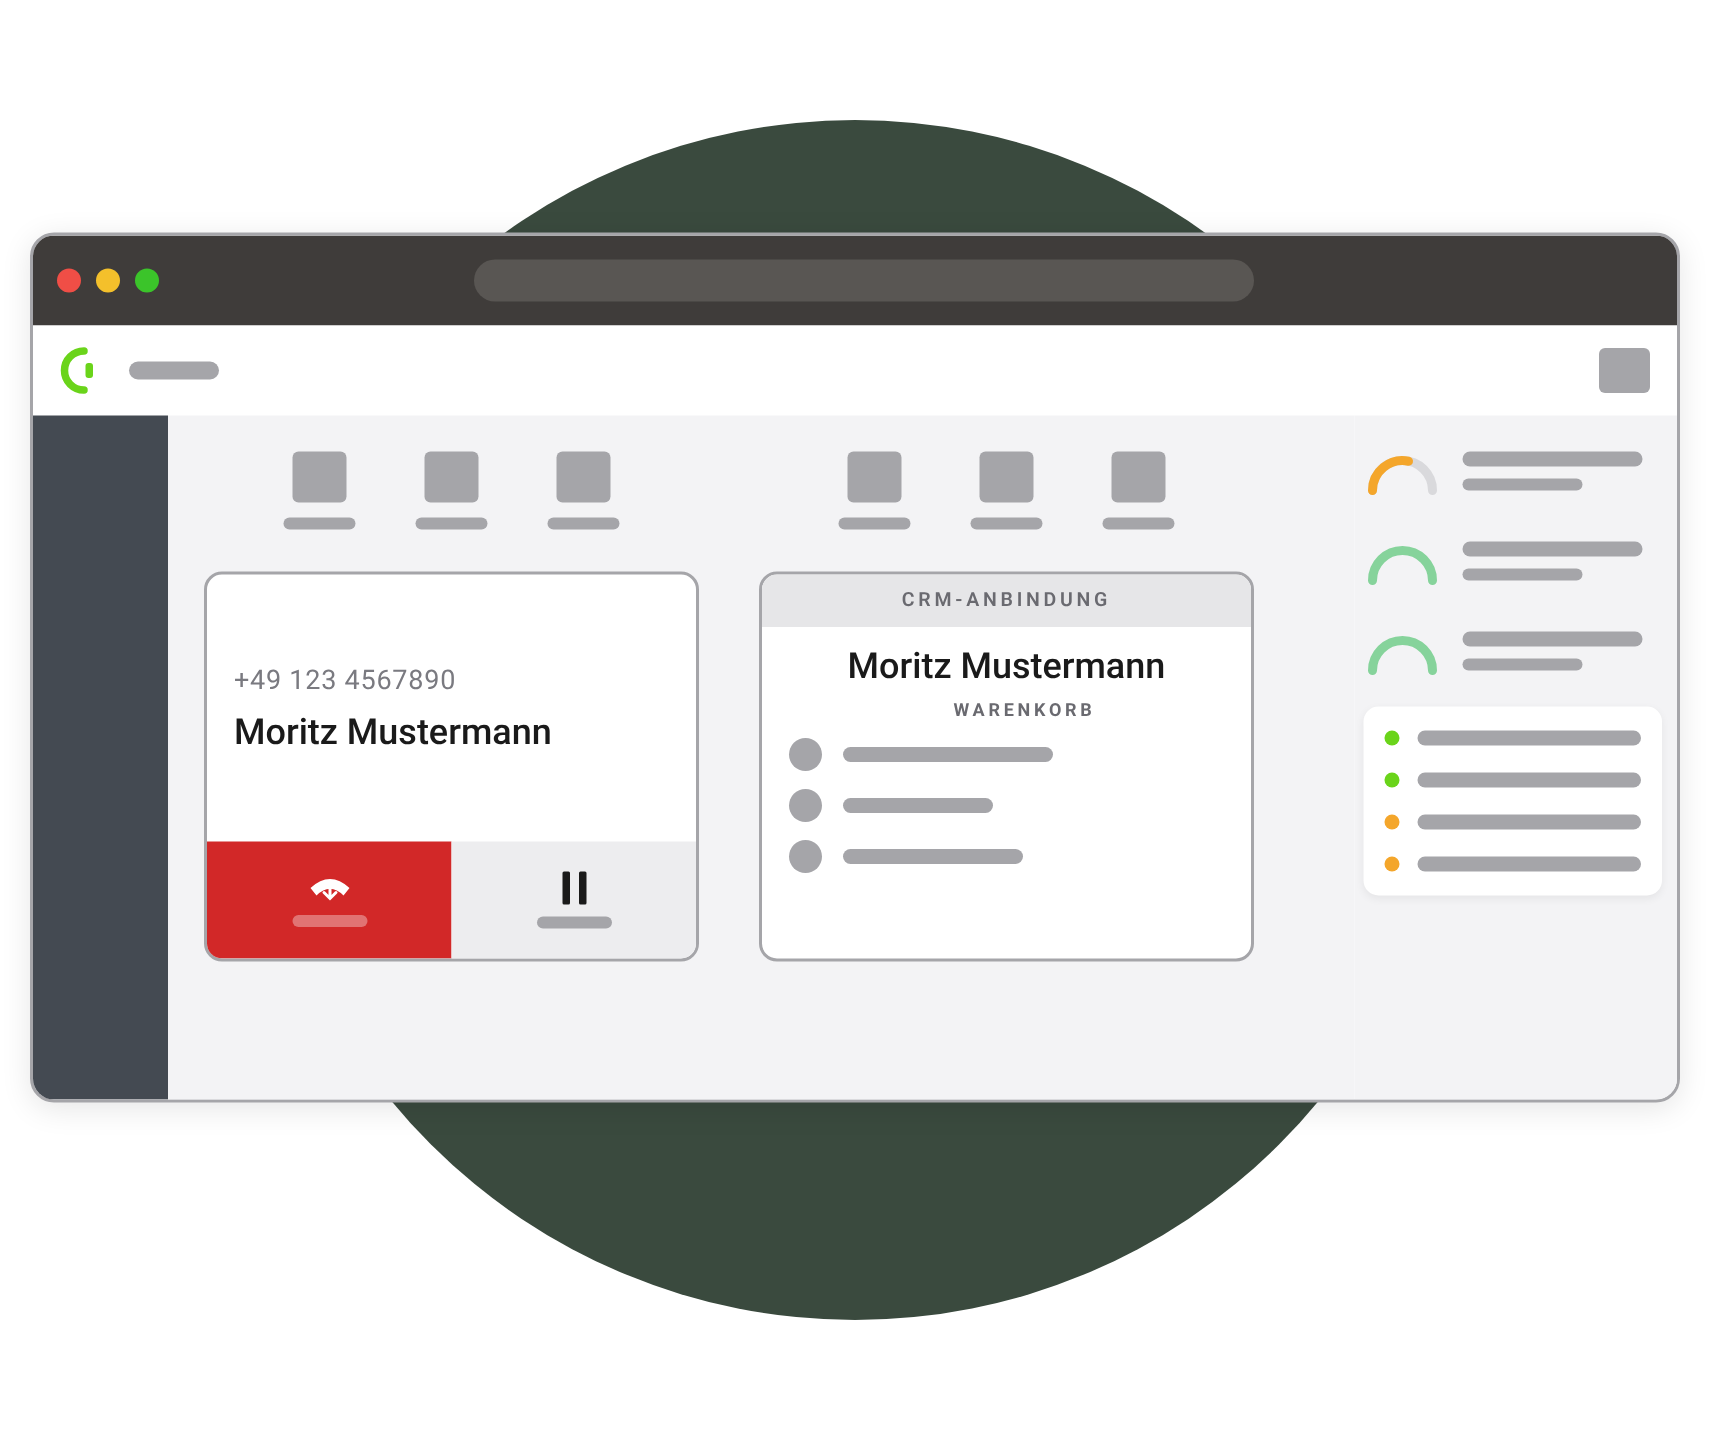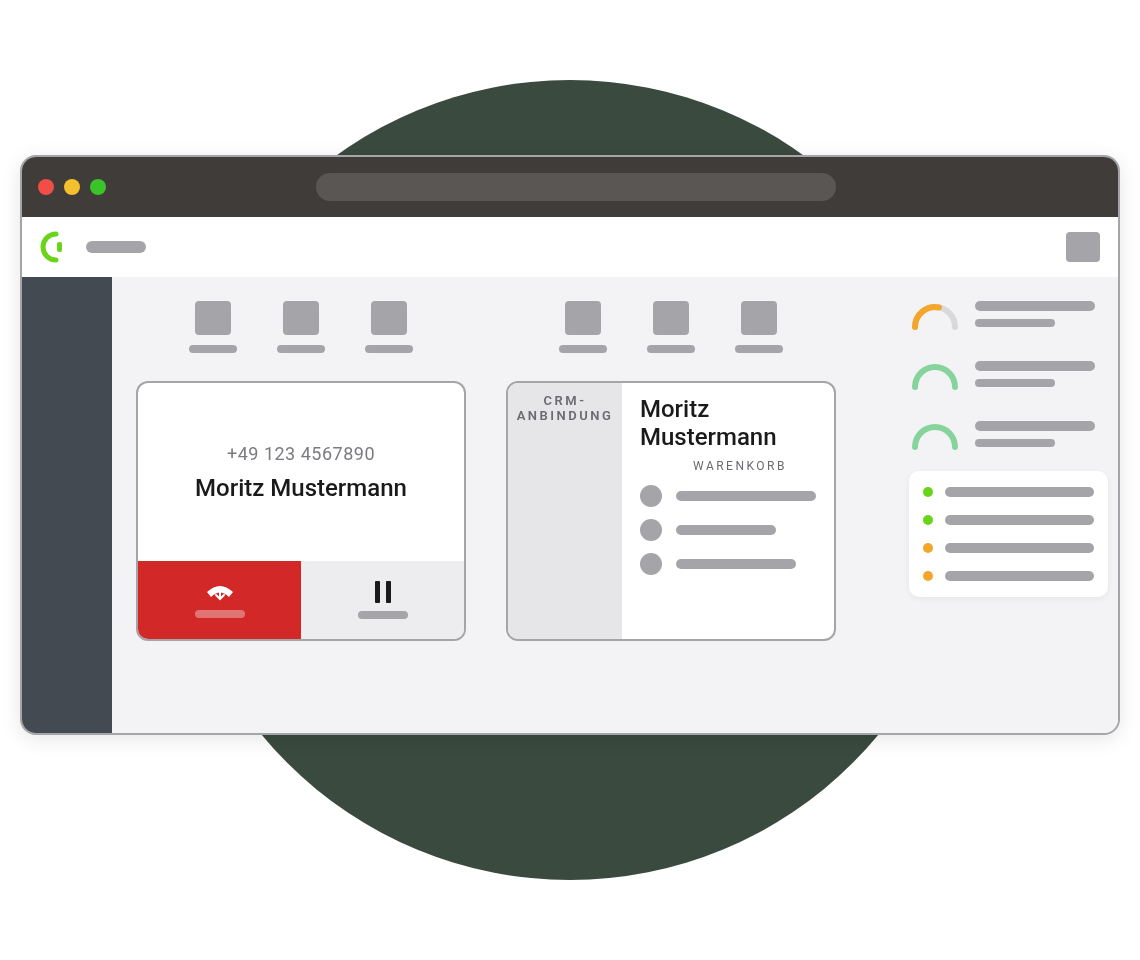--- a/index.html
+++ b/index.html
@@ -97,38 +97,38 @@
   .tab-item { display: flex; flex-direction: column; align-items: center; gap: 10px; }
   .tab-icon { width: 36px; height: 34px; border-radius: 4px; background: #a5a5a9; }
   .tab-line { width: 48px; height: 8px; border-radius: 4px; background: #a5a5a9; }
   .card {
     background: #fff;
     border: 2px solid #a5a5a9;
     border-radius: 12px;
     overflow: hidden;
   }
   .call-card { height: 260px; display:flex; flex-direction:column; }
-  .call-body { flex:1; display:flex; flex-direction:column; align-items:center; justify-content:center; gap:10px; padding: 18px; }
+  .call-body { flex:1; display:flex; flex-direction:column; align-items:flex-start; justify-content:center; gap:10px; padding: 18px; }
   .phone { color:#7a7a80; font-size:18px; letter-spacing:0.5px; }
   .name { color:#1a1a1a; font-size:24px; font-weight:500; }
   .call-actions { display:flex; height:78px; }
   .action-btn { flex:1; display:flex; flex-direction:column; align-items:center; justify-content:center; gap:8px; cursor:pointer; }
   .action-btn.hangup { background:#d22828; }
   .action-btn.pause { background:#ededef; }
   .btn-subline { width:50px; height:8px; border-radius:4px; }
   .hangup .btn-subline { background: rgba(255,255,255,0.35); }
   .pause .btn-subline { background:#a5a5a9; }
   .pause-icon { display:flex; gap:6px; }
   .pause-icon span { width:5px; height:22px; background:#1a1a1a; border-radius:1px; }
-  .crm-card { height:260px; display:flex; }
+  .crm-card { height:260px; display:flex; flex-direction:column; }
   .crm-header {
     background:#e6e6e8; text-align:center; padding:10px 0; font-size:13px; letter-spacing:2.5px; color:#6a6a70; font-weight:600;
   }
   .crm-body { flex:1; padding:12px 18px 0; display:flex; flex-direction:column; align-items:center; }
-  .cart-label { font-size:12px; letter-spacing:2.5px; color:#6a6a70; font-weight:400; margin-top:8px; margin-bottom:12px;margin-left:24px; }
+  .cart-label { font-size:12px; letter-spacing:2.5px; color:#6a6a70; font-weight:700; margin-top:8px; margin-bottom:12px;margin-left:24px; }
   .cart-list { width:100%; display:flex; flex-direction:column; gap:12px; }
   .cart-item { display:flex; align-items:center; gap:14px; }
   .cart-dot { width:22px; height:22px; border-radius:50%; background:#a5a5a9; flex-shrink:0; }
   .cart-line { height:10px; border-radius:5px; background:#a5a5a9; }
   .right-panel {
     width: 215px;
     background:#f3f3f5;
     display:flex; flex-direction:column;
     padding: 18px 10px 0 6px;
     gap: 18px;

